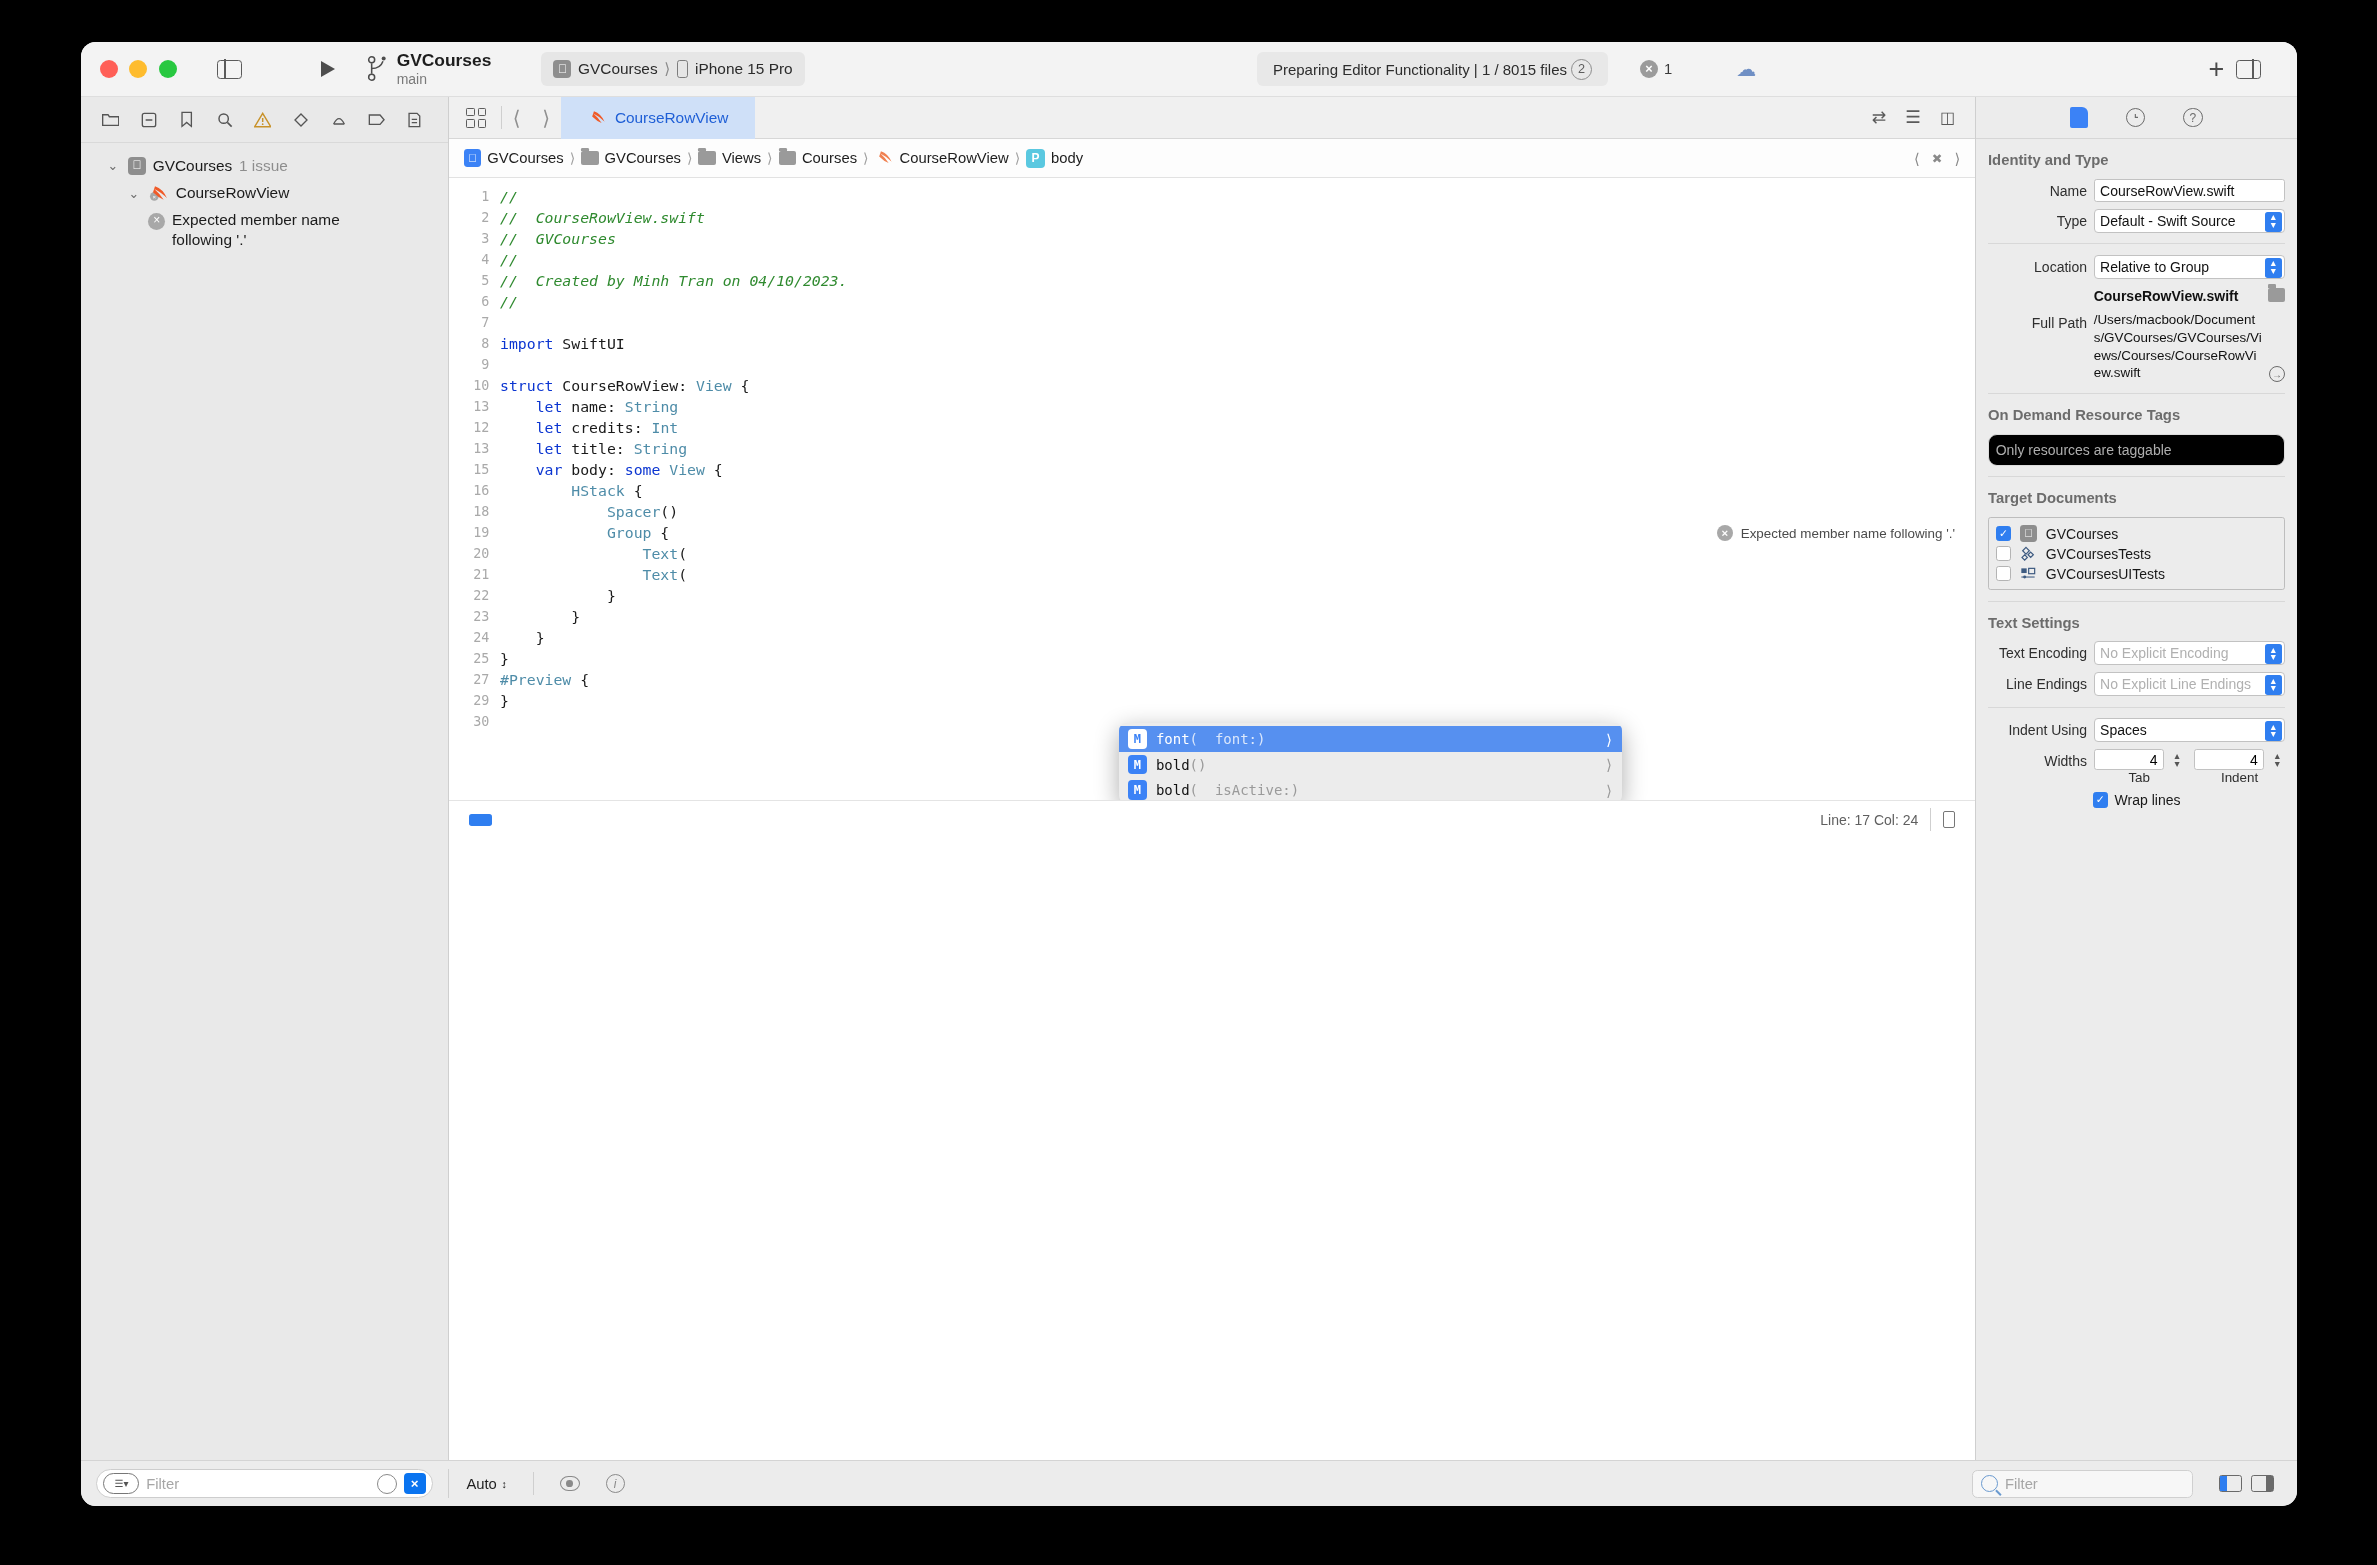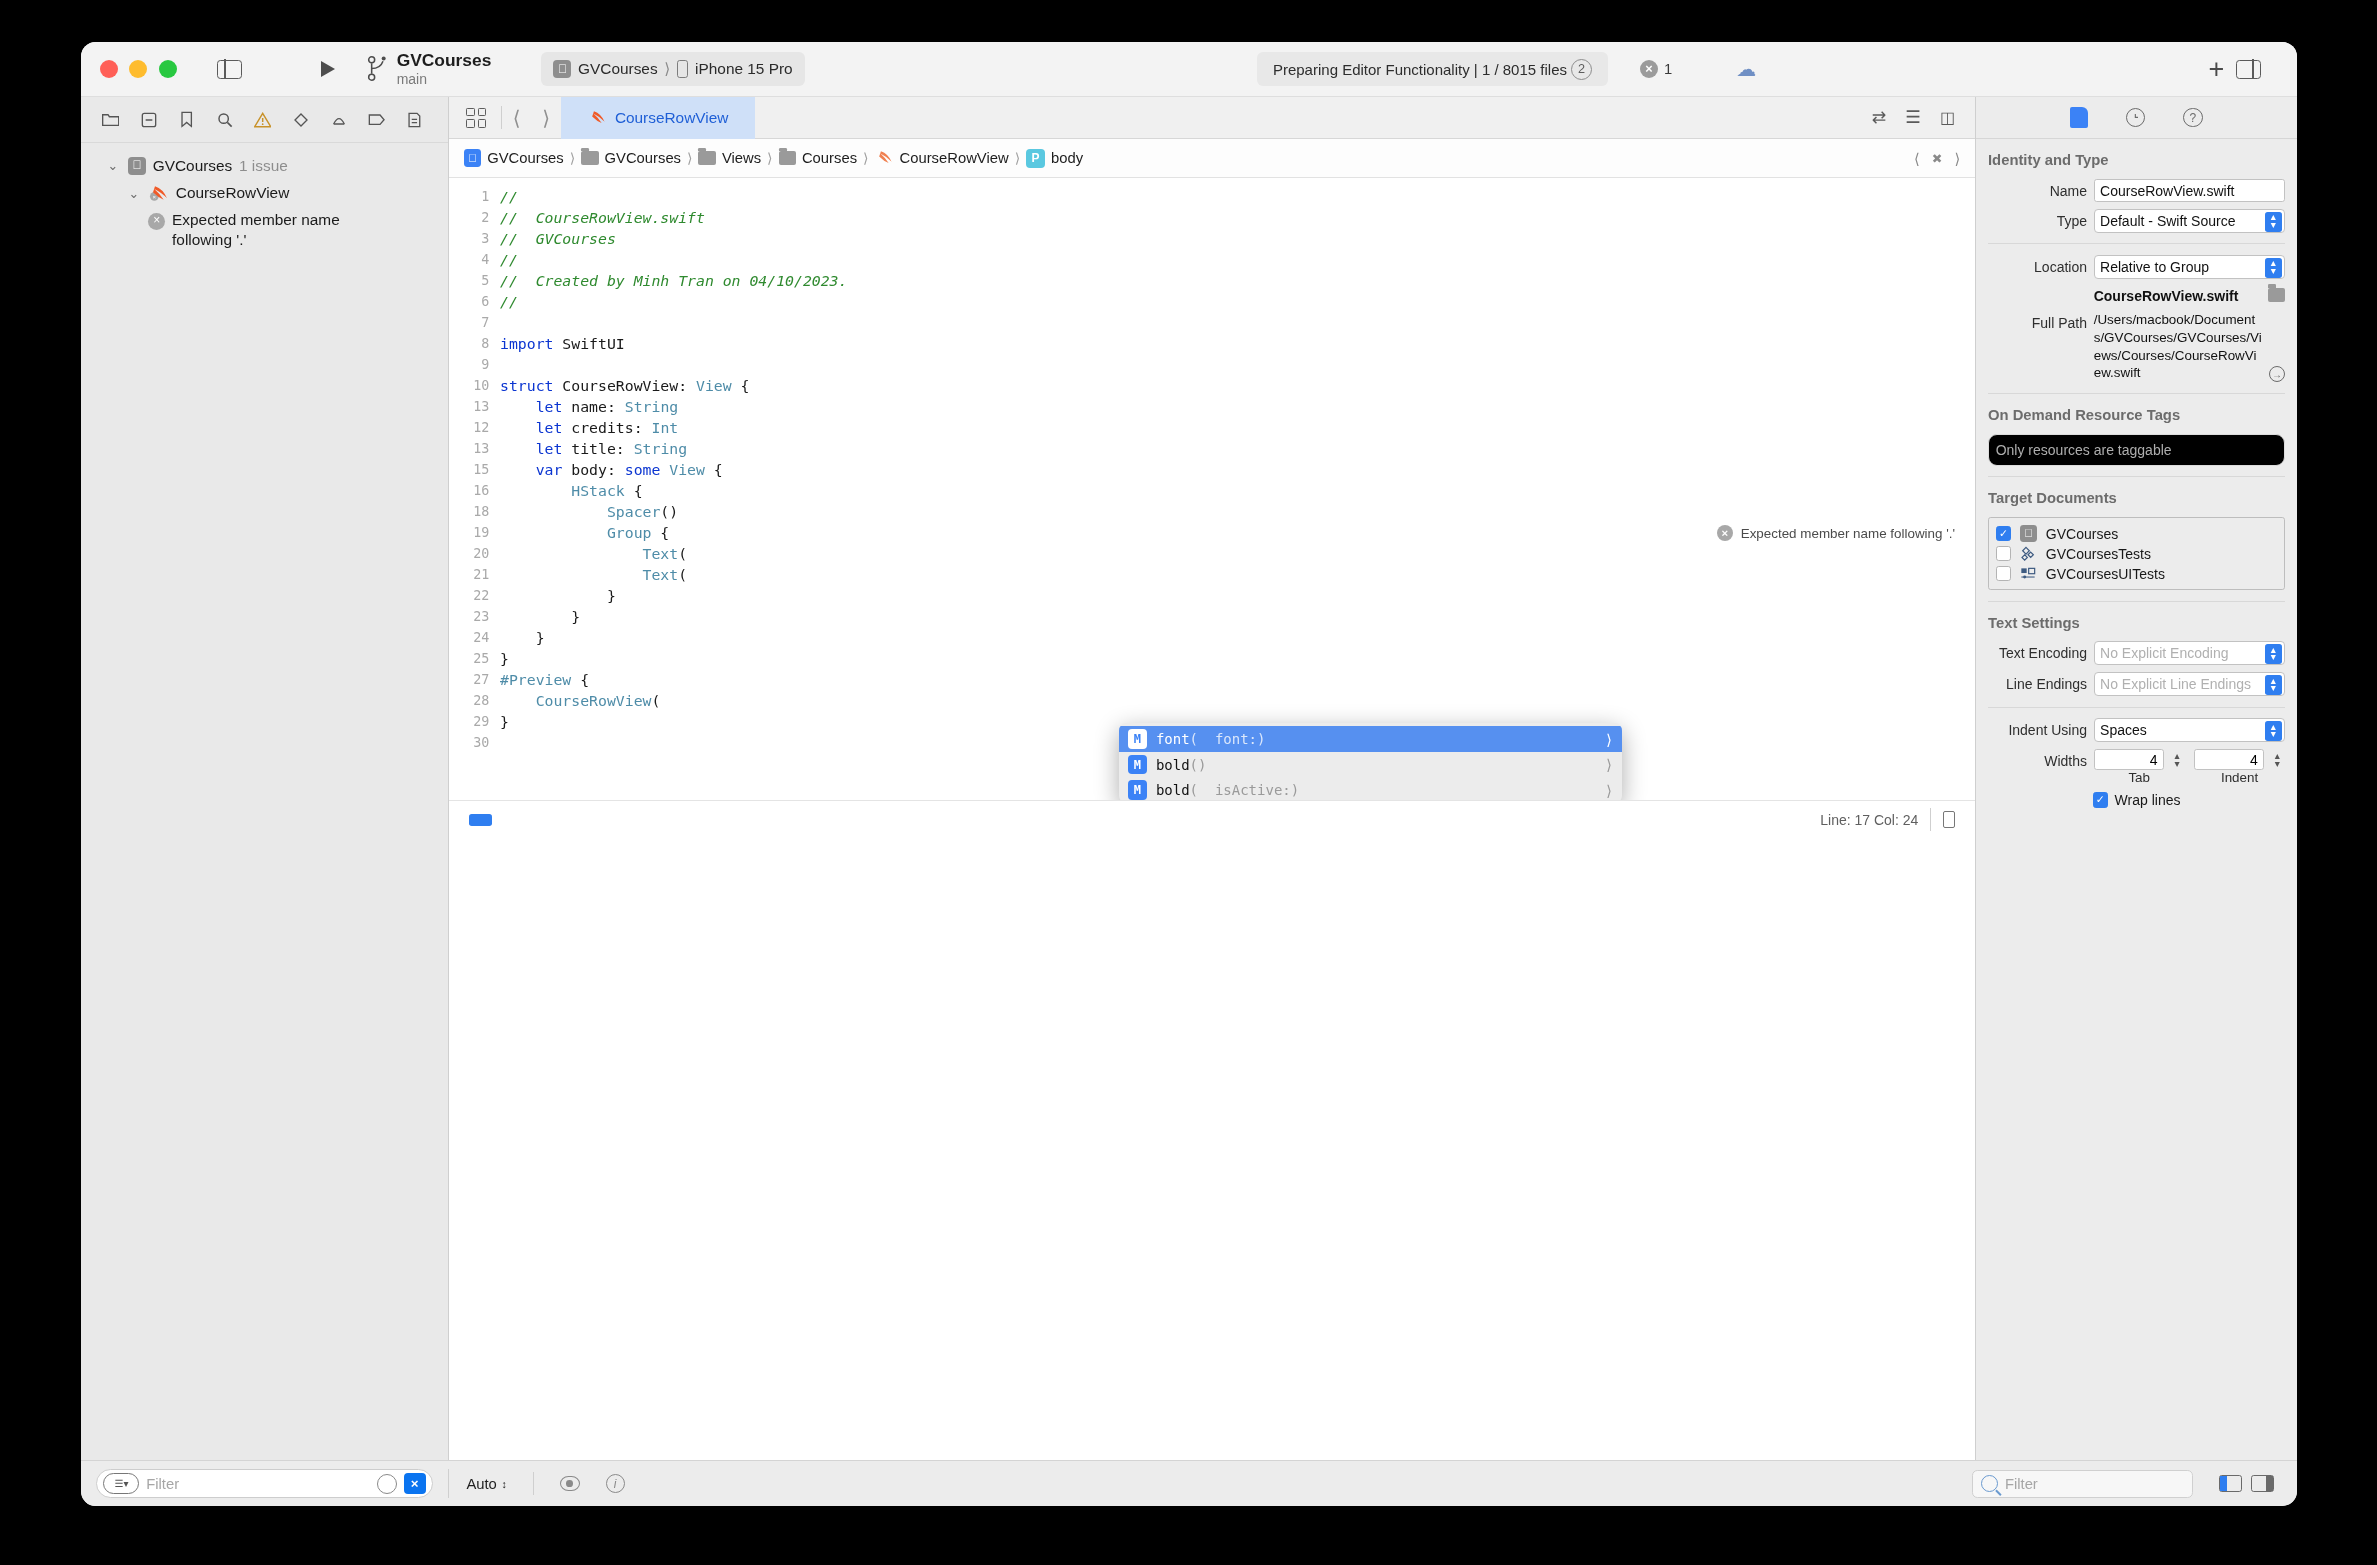--- a/index.html
+++ b/index.html
@@ -449,21 +449,20 @@
             <div class="cl"><span class="ln">16</span><span><span class="pln">        </span><span class="typ">HStack</span><span class="pln"> {</span></span></div>
             <div class="cl"><span class="ln">18</span><span><span class="pln">            </span><span class="typ">Spacer</span><span class="pln">()</span></span></div>
             <div class="cl"><span class="ln">19</span><span><span class="pln">            </span><span class="typ">Group</span><span class="pln"> {</span></span></div>
             <div class="cl"><span class="ln">20</span><span><span class="pln">                </span><span class="typ">Text</span><span class="pln">(</span></span></div>
             <div class="cl"><span class="ln">21</span><span><span class="pln">                </span><span class="typ">Text</span><span class="pln">(</span></span></div>
             <div class="cl"><span class="ln">22</span><span><span class="pln">            }</span></span></div>
             <div class="cl"><span class="ln">23</span><span><span class="pln">        }</span></span></div>
             <div class="cl"><span class="ln">24</span><span><span class="pln">    }</span></span></div>
             <div class="cl"><span class="ln">25</span><span><span class="pln">}</span></span></div>
             <div class="cl"><span class="ln">27</span><span><span class="typ">#Preview</span><span class="pln"> {</span></span></div>
-            <div class="cl"><span class="ln">28</span><span><span class="pln">    </span><span class="typ">CourseRowView</span><span class="pln">(</span></span></div>
             <div class="cl"><span class="ln">29</span><span><span class="pln">}</span></span></div>
             <div class="cl"><span class="ln">30</span><span></span></div>
           </div>
 
         <div class="err-inline" id="err-inline" style="top: 347px;">
           <span class="err-x" style="width:16px;height:16px;font-size:11.4px;background:#a8a8a8;">×</span>
           <span>Expected member name following '.'</span>
         </div>
 
         <div class="ac">

